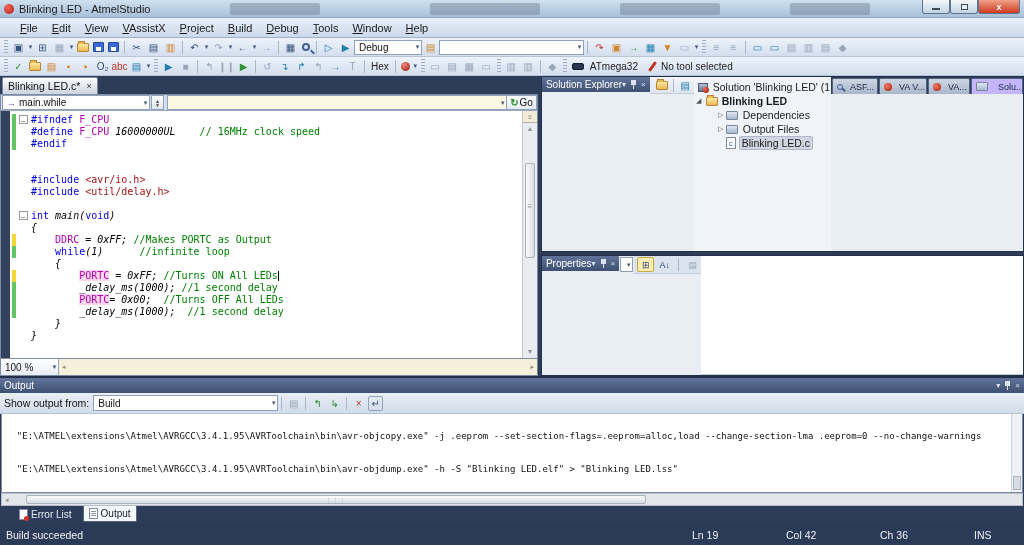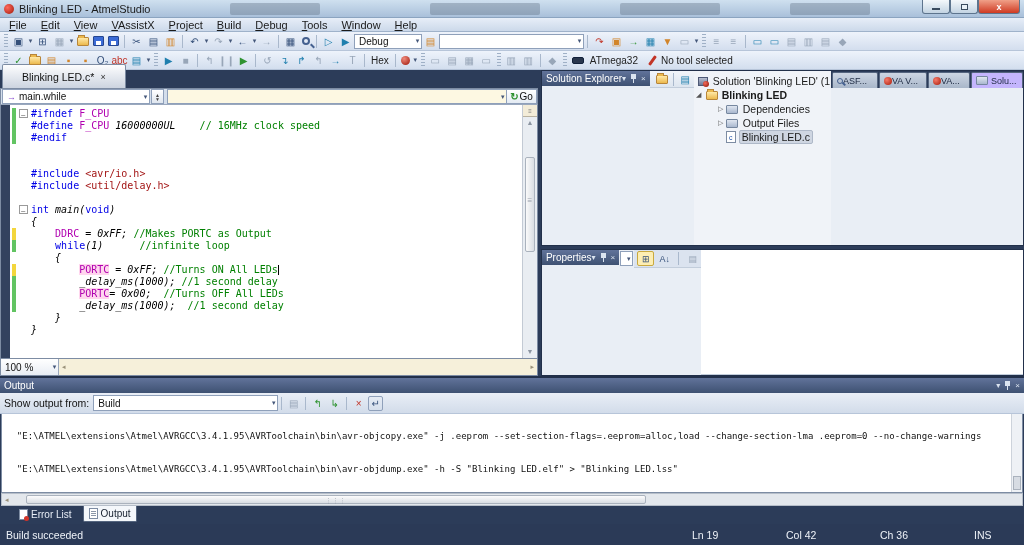--- a/index.html
+++ b/index.html
@@ -11,21 +11,21 @@
   .app-icon { width:10px; height:10px; border-radius:50%; background:radial-gradient(circle at 35% 35%, #ff6a5e, #a01808); margin-right:5px; flex:0 0 auto; }
   .title-text { font-size:11px; color:#1c1c1c; white-space:nowrap; }
   .ghost { position:absolute; top:3px; height:12px; background:rgba(70,85,105,.30); border-radius:2px; }
   .winbtns { position:absolute; right:4px; top:0; display:flex; }
   .winbtn { width:28px; height:14px; border:1px solid #5d748d; border-top:none; border-radius:0 0 3px 3px; background:linear-gradient(#f4f8fb,#c2d3e2); display:flex; align-items:center; justify-content:center; font-size:9px; color:#333; }
   .winbtn.close { width:42px; background:linear-gradient(#f0a088,#cf3a22); color:#fff; font-weight:bold; }
   .minbar { width:8px; height:2px; background:#3a4b5e; margin-top:5px; }
   .restoresq { width:7px; height:6px; border:1px solid #3a4b5e; background:#e9f1f7; }
 
   
-  .menubar { height:14px; background:linear-gradient(#e7eef8,#ccd9ea); display:flex; align-items:center; padding-left:2px; border-bottom:1px solid #9fb2ca; }
+  .menubar { height:20px; background:linear-gradient(#e7eef8,#ccd9ea); display:flex; align-items:center; padding-left:13px; border-bottom:1px solid #9fb2ca; }
   .menu-item { padding:0 7px; font-size:11px; color:#1a1a1a; height:14px; line-height:14px; }
   .menu-item::first-letter { text-decoration:underline; }
 
   
   .toolbar { height:19px; background:linear-gradient(#eef3fb,#d3deee); display:flex; align-items:center; border-bottom:1px solid #b7c5d9; padding-left:2px; overflow:hidden; }
   .grip { width:4px; height:14px; margin:0 2px; background:repeating-linear-gradient(#9fb0c6 0 1px, transparent 1px 3px); flex:0 0 auto; }
   .sep { width:1px; height:13px; background:#a9b8cc; margin:0 3px; flex:0 0 auto; }
   .ti { width:15px; height:15px; display:flex; align-items:center; justify-content:center; font-size:10px; border-radius:2px; flex:0 0 auto; margin:0 1px; color:#35507a; }
   .ti.gray { color:#98a6b8; }
   .ti.green { color:#2f9331; }
@@ -47,21 +47,21 @@
   .tb-btn { display:flex; align-items:center; height:17px; padding:0 3px; border-radius:2px; }
   .bp-ic { width:9px; height:9px; border-radius:50%; background:radial-gradient(circle at 35% 30%, #f08a7c, #9c1507); margin:0 2px; flex:0 0 auto; }
 
   
   .main { flex:1; display:flex; min-height:0; }
   .editor-col { width:821px; display:flex; flex-direction:column; min-height:0; }
   .dock-col { flex:1; margin-left:3px; display:flex; flex-direction:column; min-height:0; }
 
   
   .tabstrip { height:18px; display:flex; align-items:flex-end; padding-left:2px; background:#2c3c59; }
-  .doc-tab { height:24px; display:flex; align-items:center; background:linear-gradient(#fdfdfe,#ccd4e0); border:1px solid #7d8ca3; border-bottom:none; border-radius:2px 2px 0 0; padding:0 19px; font-size:10.5px; color:#111; }
+  .doc-tab { height:17px; display:flex; align-items:center; background:linear-gradient(#fdfdfe,#ccd4e0); border:1px solid #7d8ca3; border-bottom:none; border-radius:2px 2px 0 0; padding:0 5px; font-size:10.5px; color:#111; }
   .doc-tab .x { margin-left:6px; font-size:9px; color:#333; }
 
   
   .navbar { height:17px; background:#d4deeb; display:flex; align-items:center; border:1px solid #7d8ca3; border-bottom:1px solid #9aa8bd; }
   .nav-combo { width:148px; height:15px; margin-left:1px; }
   .nav-arrow { color:#8a4fd0; font-size:9px; margin-right:3px; }
   .spinner { width:13px; height:15px; border:1px solid #8fa0ba; background:linear-gradient(#fff,#dfe6ef); display:flex; flex-direction:column; align-items:center; justify-content:center; font-size:5px; color:#444; line-height:4px; margin-left:1px; }
   .va-input { flex:1; height:15px; background:#fdf8e2; border:1px solid #8fa0ba; margin-left:3px; display:flex; align-items:center; }
   .go-btn { height:15px; display:flex; align-items:center; background:linear-gradient(#fff,#e4ebf3); border:1px solid #8fa0ba; border-left:none; padding:0 3px; font-size:10px; color:#111; }
   .go-btn .sw { color:#2f9331; font-weight:bold; margin-right:1px; }
@@ -106,21 +106,21 @@
   .trow { display:flex; align-items:center; height:14px; white-space:nowrap; }
   .texp { width:10px; font-size:7px; color:#555; text-align:center; flex:0 0 auto; }
   .tlabel { padding:0 2px; }
   .tlabel.bold { font-weight:bold; }
   .tlabel.sel { background:#cfd6e2; border:1px solid #aeb8c8; border-radius:2px; }
   .sol-ic { width:10px; height:9px; background:linear-gradient(#b8bfd0,#6b7694); border:1px solid #4d5875; position:relative; margin-right:3px; flex:0 0 auto; }
   .sol-ic::after { content:""; position:absolute; right:-2px; bottom:-2px; width:6px; height:6px; border-radius:50%; background:radial-gradient(circle at 35% 35%, #f26a5a, #8c1204); }
   .folder-ref { width:12px; height:9px; background:linear-gradient(#dfe6f0,#aab8cf); border:1px solid #76879f; border-radius:1px; margin-right:3px; flex:0 0 auto; }
   .cfile-ic { width:10px; height:12px; background:#fff; border:1px solid #7d8ca3; font-size:7px; color:#2353a8; text-align:center; line-height:11px; margin-right:3px; flex:0 0 auto; }
   .panel-tabs { height:17px; display:flex; align-items:flex-end; background:#2c3c59; padding-left:1px; gap:1px; flex:0 0 auto; }
-  .ptab { height:16px; display:flex; align-items:center; gap:0; background:linear-gradient(#cdd6e3,#a9b7ca); border:1px solid #55657f; border-bottom:none; border-radius:2px 2px 0 0; font-size:9px; color:#1c2840; padding:0 4px; white-space:nowrap; overflow:hidden; }
+  .ptab { height:16px; display:flex; align-items:center; gap:7px; background:linear-gradient(#cdd6e3,#a9b7ca); border:1px solid #55657f; border-bottom:none; border-radius:2px 2px 0 0; font-size:9px; color:#1c2840; padding:0 4px; white-space:nowrap; overflow:hidden; }
   .ptab.active { background:#c4b5fd; }
   .tomato-ic { width:8px; height:8px; border-radius:50%; background:radial-gradient(circle at 35% 35%, #f57a6a, #aa1b08); flex:0 0 auto; }
   .mag-s { width:6px; height:6px; border:1.5px solid #44608f; border-radius:50%; position:relative; flex:0 0 auto; }
   .mag-s::after { content:""; position:absolute; left:4px; top:4px; width:4px; height:1.5px; background:#44608f; transform:rotate(45deg); }
 
   .prop-combo { height:15px; margin:1px; }
   .prop-toolbar { height:18px; background:#dbe3ef; display:flex; align-items:center; gap:2px; padding-left:3px; border-bottom:1px solid #c2cddb; flex:0 0 auto; }
   .pt-btn { width:17px; height:15px; display:flex; align-items:center; justify-content:center; font-size:9px; color:#35507a; border-radius:2px; }
   .pt-btn.pressed { background:#fdeeb3; border:1px solid #c9a93f; }
   .prop-body { flex:1; background:#fff; border-bottom:1px solid #c2cddb; }

